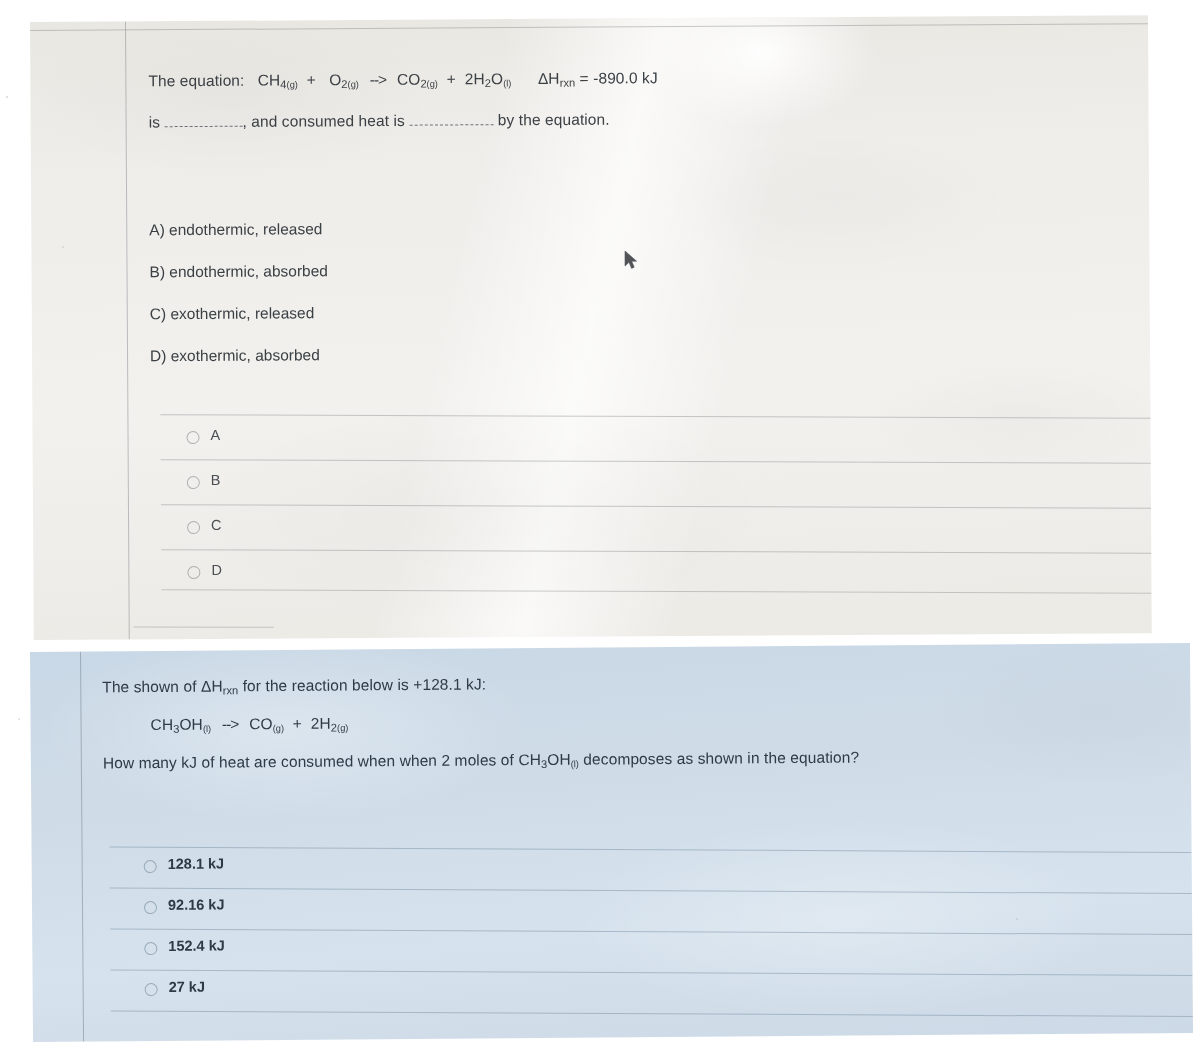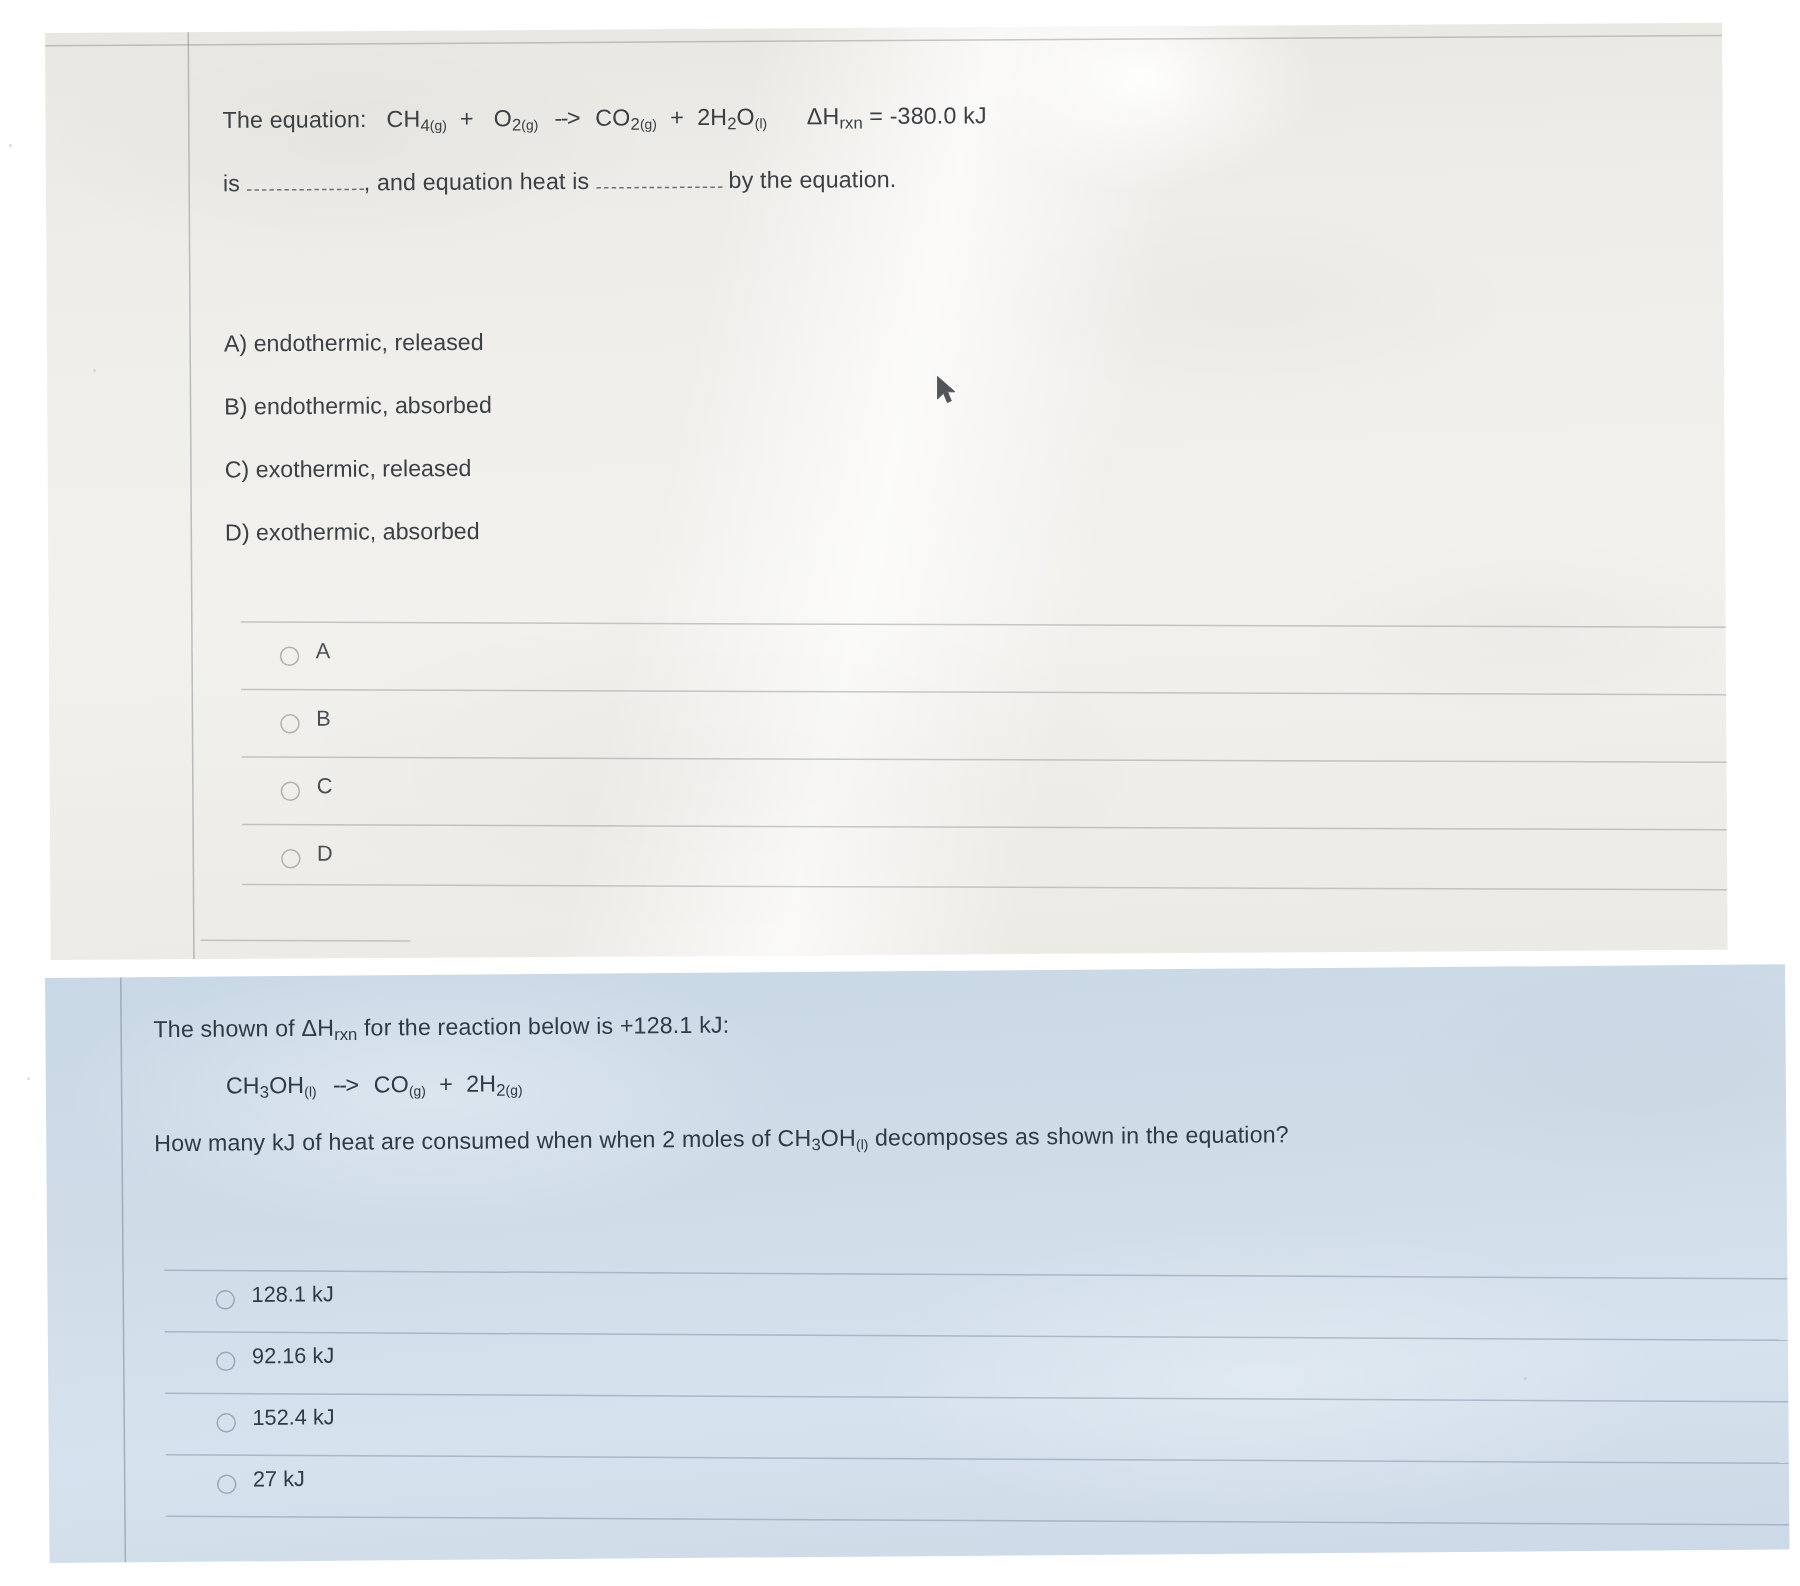--- a/index.html
+++ b/index.html
@@ -196,21 +196,21 @@
     top: 13px;
     font-size: 14.5px;
     color: #4a4f54;
     white-space: nowrap;
   }
   #panel-two .opt-label {
     left: 76px;
     top: 10px;
     font-size: 14.5px;
     color: #2f3a45;
-    font-weight: 400;
+    font-weight: 700;
   }
 
   
   .tail-rule {
     position: absolute;
     height: 1px;
     background: rgba(130,134,138,0.40);
     transform: rotate(0.55deg);
     transform-origin: 0 0;
   }
@@ -247,26 +247,26 @@
       <span>The equation:</span>
       &nbsp;
       <span><span>CH</span><sub>4</sub><sub class="state">(g)</sub></span>
       &nbsp;<span>+</span>&nbsp;&nbsp;
       <span><span>O</span><sub>2</sub><sub class="state">(g)</sub></span>
       &nbsp;<span class="arrow">--&gt;</span>&nbsp;
       <span><span>CO</span><sub>2</sub><sub class="state">(g)</sub></span>
       &nbsp;<span>+</span>&nbsp;
       <span><span>2H</span><sub>2</sub><span>O</span><sub class="state">(l)</sub></span>
       &nbsp;&nbsp;&nbsp;&nbsp;
-      <span><span>ΔH</span><sub>rxn</sub>&nbsp;<span>=</span>&nbsp;<span>-380.0 kJ</span></span>
+      <span><span>ΔH</span><sub>rxn</sub>&nbsp;<span>=</span>&nbsp;<span>-890.0 kJ</span></span>
     </div>
 
     <div class="qline">
       <span>is</span>
-      <span class="blank b1"></span><span>, and equation heat is</span>
+      <span class="blank b1"></span><span>, and consumed heat is</span>
       <span class="blank b2"></span>
       <span>by the equation.</span>
     </div>
   </div>
 
   <div class="choice-list">
     <div class="choice-text">A) endothermic, released</div>
     <div class="choice-text">B) endothermic, absorbed</div>
     <div class="choice-text">C) exothermic, released</div>
     <div class="choice-text">D) exothermic, absorbed</div>

